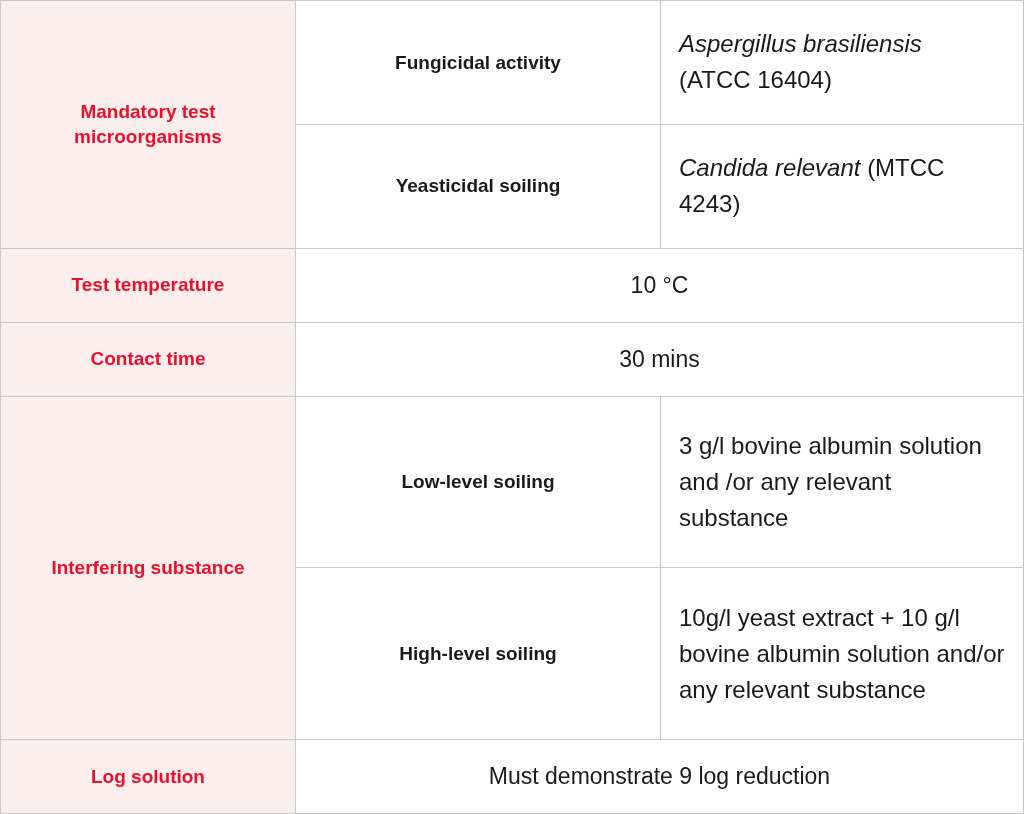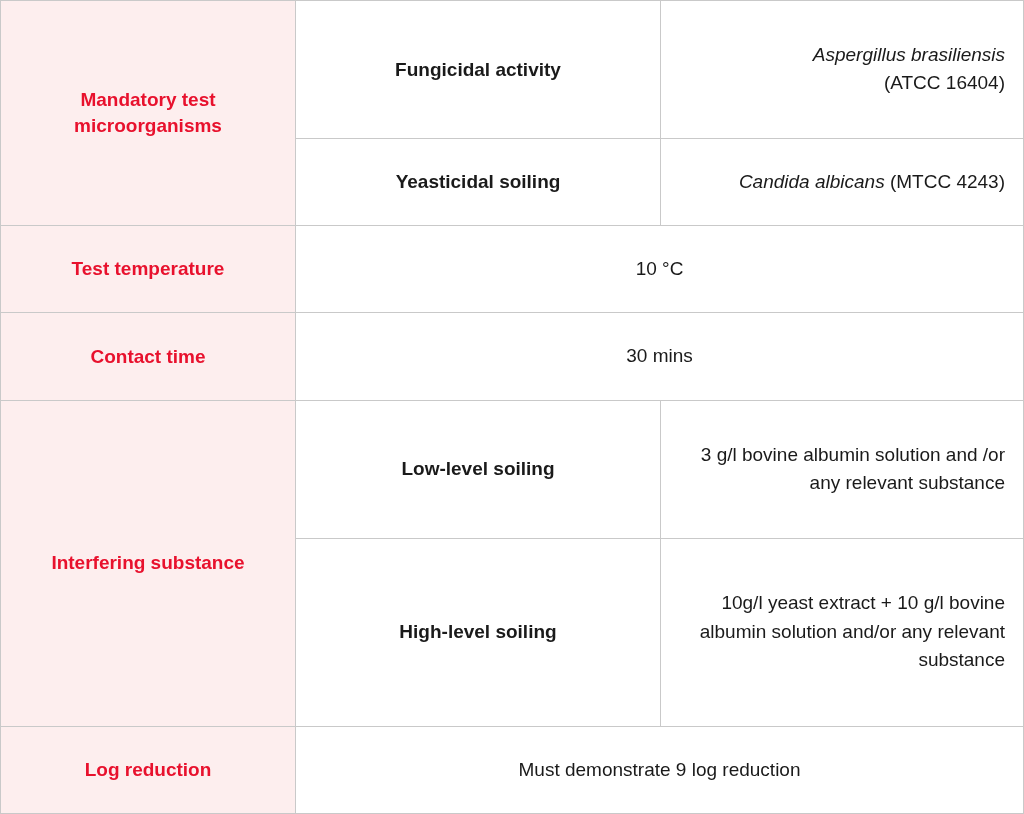--- a/index.html
+++ b/index.html
@@ -43,27 +43,27 @@
     margin-left: 29px;
   }
   td.mid {
     font-weight: bold;
     font-size: 19px;
     text-align: center;
     line-height: 1.35;
     width: 365px;
   }
   td.value {
-    font-size: 19px;
-    text-align: right;
+    font-size: 24px;
+    text-align: left;
     line-height: 1.5;
     font-weight: normal;
   }
   td.value-wide {
-    font-size: 19px;
+    font-size: 23px;
     text-align: center;
     line-height: 1.5;
     font-weight: normal;
   }
   .ital {
     font-style: italic;
   }
   .nowrapline {
     display: block;
   }
@@ -78,21 +78,21 @@
         <td class="label" rowspan="2">Mandatory test microorganisms</td>
         <td class="mid">Fungicidal activity</td>
         <td class="value">
           <span class="ital nowrapline">Aspergillus brasiliensis</span>
           <span class="nowrapline">(ATCC 16404)</span>
         </td>
       </tr>
       <tr>
         <td class="mid">Yeasticidal soiling</td>
         <td class="value">
-          <span class="ital">Candida albicans </span>
+          <span class="ital">Candida relevant </span>
           <span>(MTCC 4243)</span>
         </td>
       </tr>
       <tr>
         <td class="label">Test temperature</td>
         <td class="value-wide" colspan="2">10 °C</td>
       </tr>
       <tr>
         <td class="label">Contact time</td>
         <td class="value-wide" colspan="2">30 mins</td>
@@ -100,18 +100,18 @@
       <tr>
         <td class="label" rowspan="2">Interfering substance</td>
         <td class="mid">Low-level soiling</td>
         <td class="value">3 g/l bovine albumin solution and /or any relevant substance</td>
       </tr>
       <tr>
         <td class="mid">High-level soiling</td>
         <td class="value">10g/l yeast extract + 10 g/l bovine albumin solution and/or any relevant substance</td>
       </tr>
       <tr>
-        <td class="label">Log reduction</td>
+        <td class="label">Log solution</td>
         <td class="value-wide" colspan="2">Must demonstrate 9 log reduction</td>
       </tr>
     </tbody>
   </table>
 </div>
 
 </body></html>

